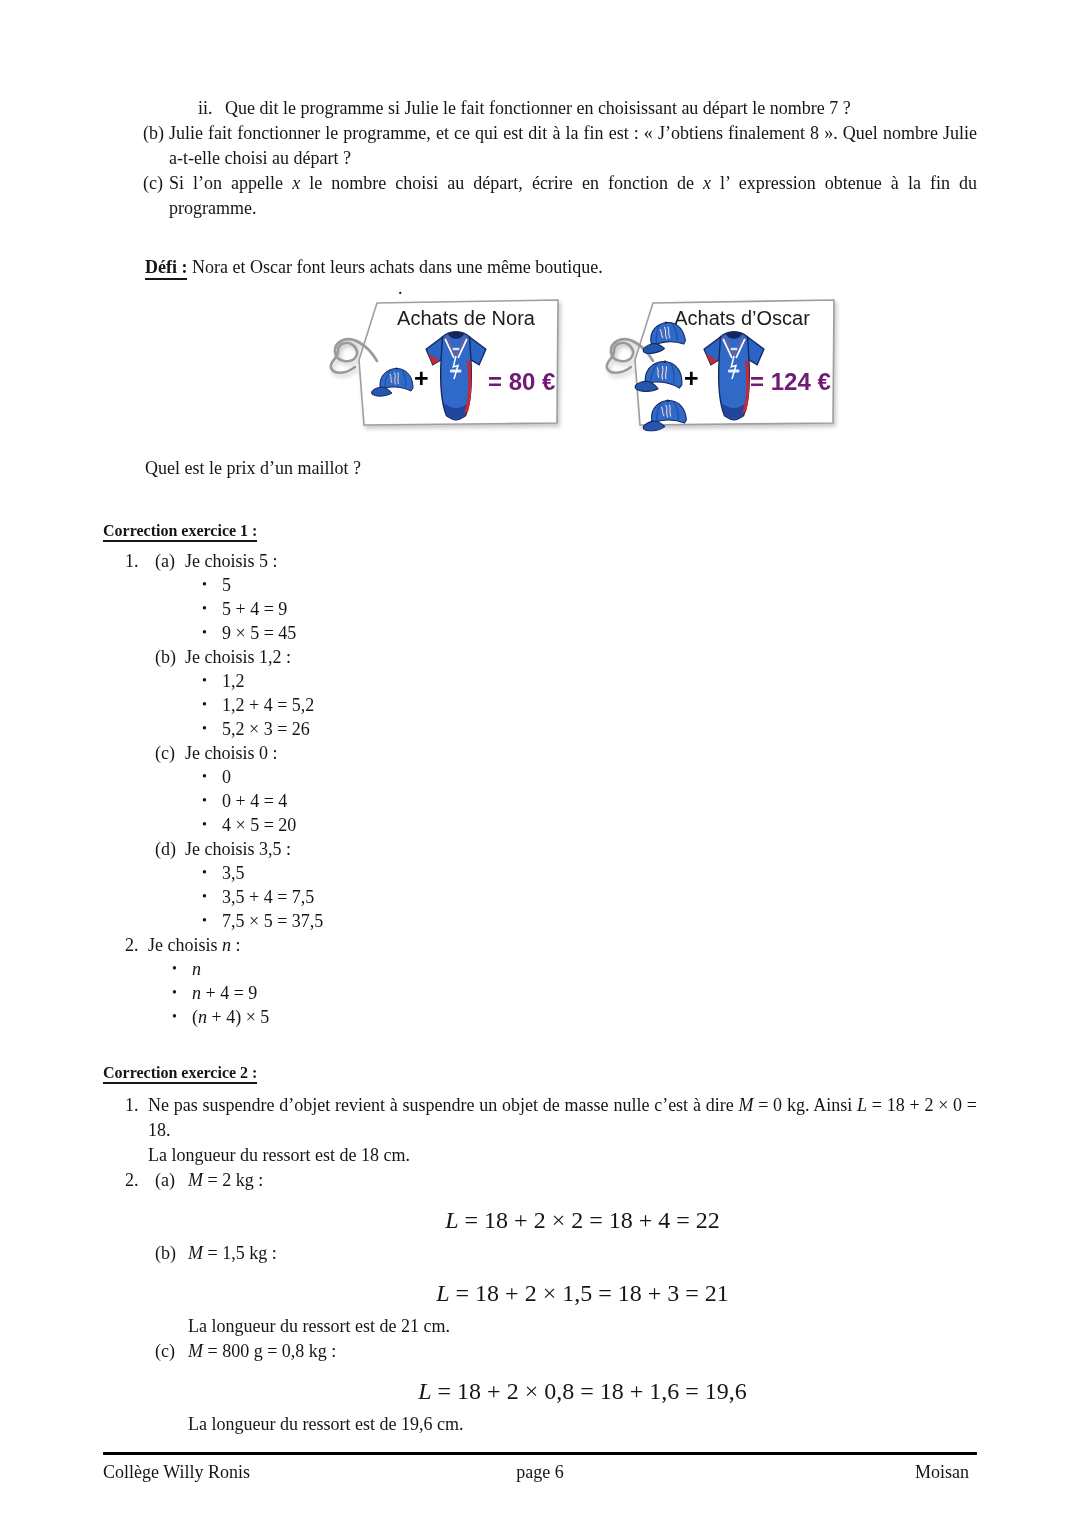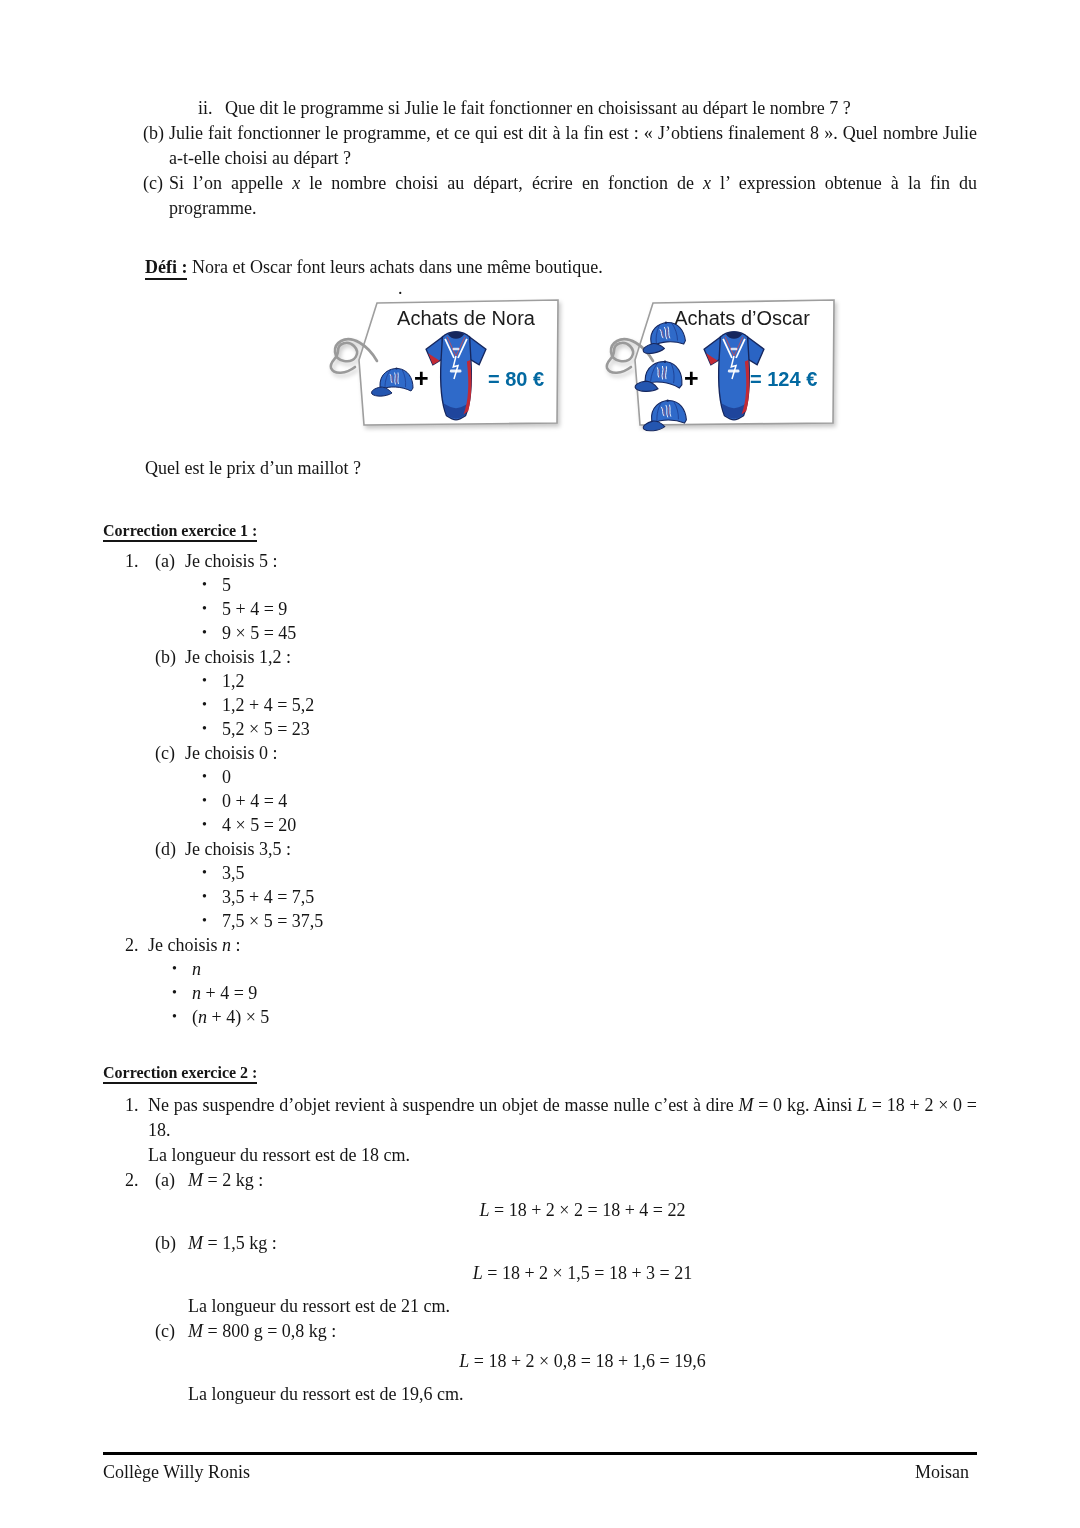--- a/index.html
+++ b/index.html
@@ -28,21 +28,21 @@
   .tags-zone { position:relative; height:160px; margin-top:10px; }
   .stray-dot { position:absolute; left:295px; top:-12px; font-size:18px; }
   .tag { position:absolute; width:235px; height:135px; top:8px; }
   .tag-nora  { left:225px; }
   .tag-oscar { left:501px; }
   .tag svg.bg { position:absolute; left:0; top:0; width:235px; height:135px; overflow:visible;
                 filter:drop-shadow(2px 3px 2px rgba(0,0,0,0.22)); }
   .tag-title { position:absolute; left:45px; right:4px; top:9px; text-align:center;
                font-family:"Liberation Sans", sans-serif; font-size:20px; color:#1c1c1c; }
   .plus  { position:absolute; font-family:"Liberation Sans", sans-serif; font-weight:bold; font-size:25px; color:#000; }
-  .price { position:absolute; font-family:"Liberation Sans", sans-serif; font-weight:bold; font-size:20px; color:#0369a1; white-space:nowrap; }
+  .price { position:absolute; font-family:"Liberation Sans", sans-serif; font-weight:bold; font-size:24px; color:#701a75; white-space:nowrap; }
   .tag-nora  .plus  { left:86px;  top:66px; }
   .tag-nora  .price { left:160px; top:70px; }
   .tag-oscar .plus  { left:80px;  top:66px; }
   .tag-oscar .price { left:146px; top:70px; }
   .icon-svg { position:absolute; overflow:visible; }
   .cap-n   { left:40px; top:64px;  width:50px; height:40px; }
   .jers-n  { left:94px; top:26px;  width:68px; height:102px; }
   .cap-o1  { left:34px; top:18px;  width:52px; height:42px; transform:rotate(-7deg); }
   .cap-o2  { left:28px; top:56px;  width:56px; height:45px; transform:rotate(4deg); }
   .cap-o3  { left:34px; top:96px;  width:54px; height:42px; transform:rotate(-4deg); }
@@ -70,21 +70,21 @@
   .bullet.l2 { padding-left:89px; }
   .bullet.l2 .bmark { left:69px; }
 
   
   .x2-item1 { position:relative; margin-top:6px; padding-left:45px; text-align:justify; line-height:25px; font-size:18px; }
   .x2-item1 .lab-num { position:absolute; left:22px; }
   .x2-line { padding-left:45px; font-size:18px; line-height:25px; }
   .x2-subrow { position:relative; padding-left:85px; font-size:18px; line-height:24px; }
   .x2-subrow .lab-num   { position:absolute; left:22px; }
   .x2-subrow .lab-alpha { position:absolute; left:52px; }
-  .x2-eq { margin-left:85px; text-align:center; margin-top:6px; margin-bottom:9px; font-size:18px; line-height:24px; }
+  .x2-eq { margin-left:85px; text-align:center; margin-top:16px; margin-bottom:9px; font-size:24px; line-height:24px; }
   .x2-subresult { padding-left:85px; font-size:18px; line-height:24px; margin-bottom:1px; }
 
   
   .footer { position:absolute; left:103px; right:103px; top:1452px;
             border-top:3px solid #000; padding-top:7px; font-size:18px; }
   .footer .f-left  { position:absolute; left:0; top:7px; }
   .footer .f-mid   { display:block; text-align:center; }
   .footer .f-right { position:absolute; right:8px; top:7px; }
 
   .defs-holder { position:absolute; width:0; height:0; overflow:hidden; }
@@ -203,21 +203,21 @@
     <div class="row bullet l1"><span class="bmark">•</span><span><span>5</span></span></div>
     <div class="row bullet l1"><span class="bmark">•</span><span><span>5 + 4 = 9</span></span></div>
     <div class="row bullet l1"><span class="bmark">•</span><span><span>9 × 5 = 45</span></span></div>
 
     <div class="row head-row">
       <span class="lab-alpha">(b)</span>
       <span><span>Je choisis 1,2 :</span></span>
     </div>
     <div class="row bullet l1"><span class="bmark">•</span><span><span>1,2</span></span></div>
     <div class="row bullet l1"><span class="bmark">•</span><span><span>1,2 + 4 = 5,2</span></span></div>
-    <div class="row bullet l1"><span class="bmark">•</span><span><span>5,2 × 5 = 23</span></span></div>
+    <div class="row bullet l1"><span class="bmark">•</span><span><span>5,2 × 3 = 26</span></span></div>
 
     <div class="row head-row">
       <span class="lab-alpha">(c)</span>
       <span><span>Je choisis 0 :</span></span>
     </div>
     <div class="row bullet l1"><span class="bmark">•</span><span><span>0</span></span></div>
     <div class="row bullet l1"><span class="bmark">•</span><span><span>0 + 4 = 4</span></span></div>
     <div class="row bullet l1"><span class="bmark">•</span><span><span>4 × 5 = 20</span></span></div>
 
     <div class="row head-row">
@@ -265,14 +265,15 @@
     <span class="lab-alpha">(c)</span>
     <span><span class="it">M</span><span> = 800 g = 0,8 kg :</span></span>
   </div>
   <div class="x2-eq"><span><span class="it">L</span><span> = 18 + 2 × 0,8 = 18 + 1,6 = 19,6</span></span></div>
   <div class="x2-subresult">La longueur du ressort est de 19,6 cm.</div>
 
 </div>
 
 <div class="footer">
   <span class="f-left">Collège Willy Ronis</span>
+  <span class="f-mid">page 6</span>
   <span class="f-right">Moisan</span>
 </div>
 
 </body></html>

